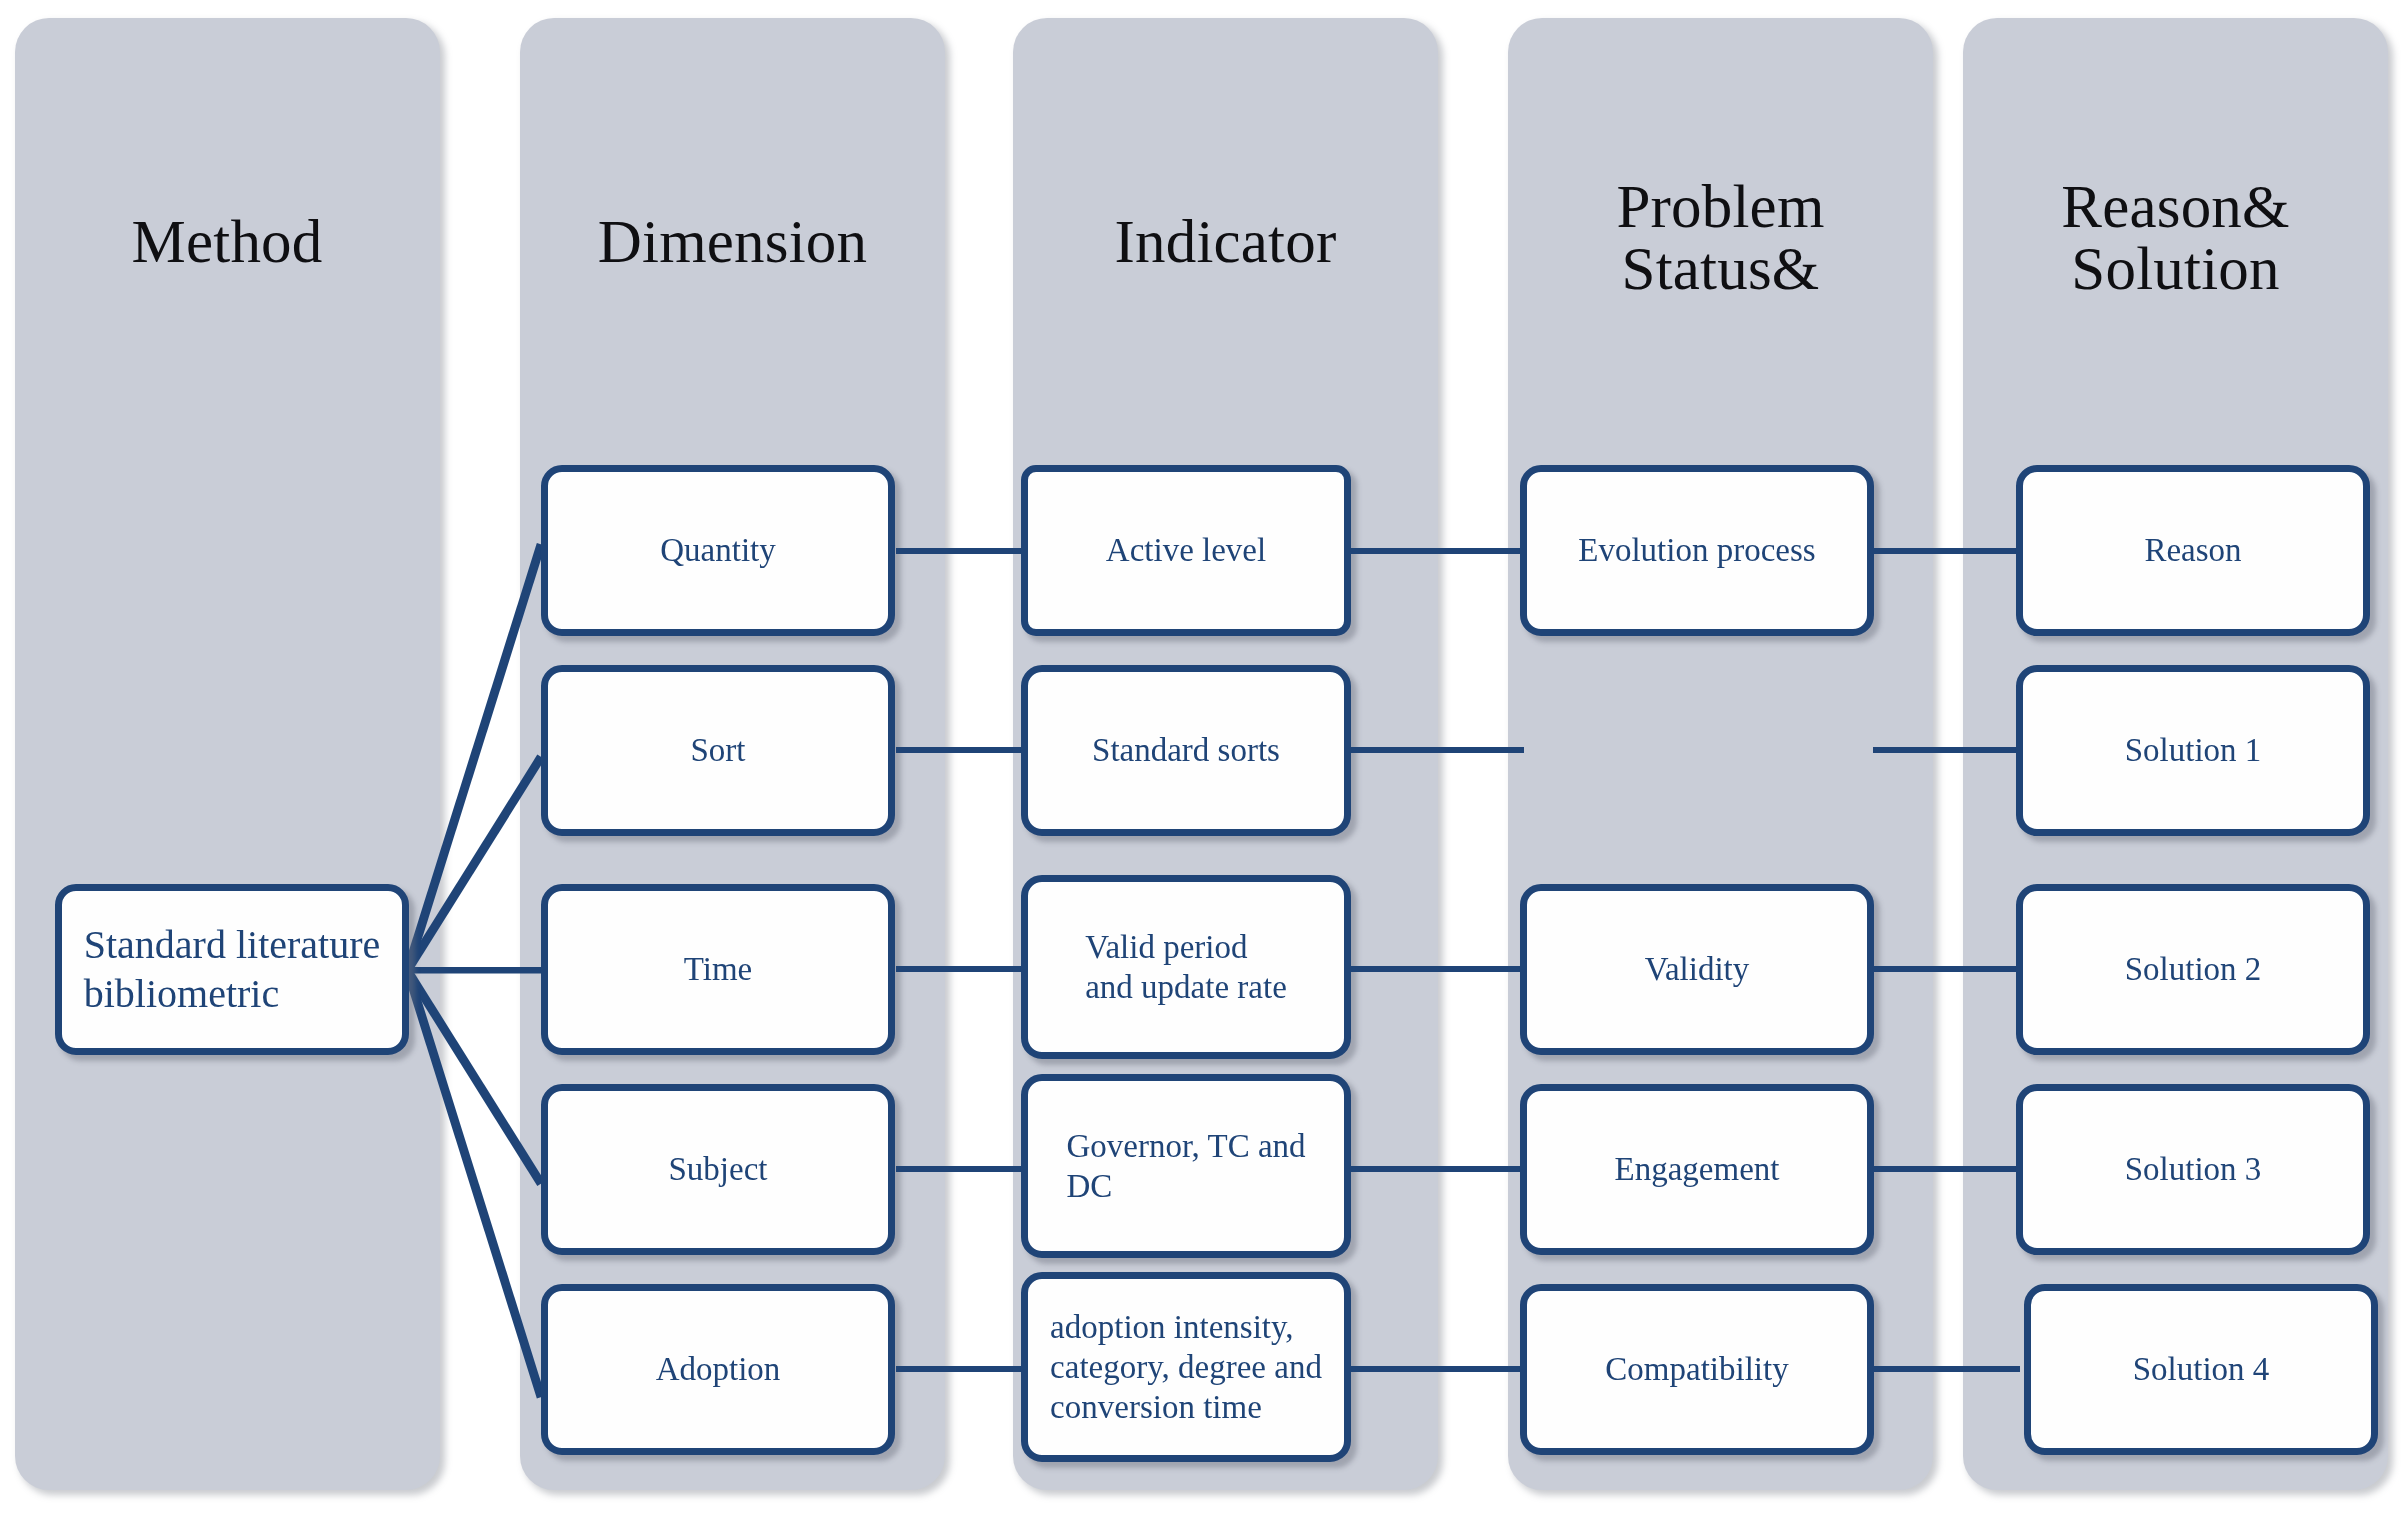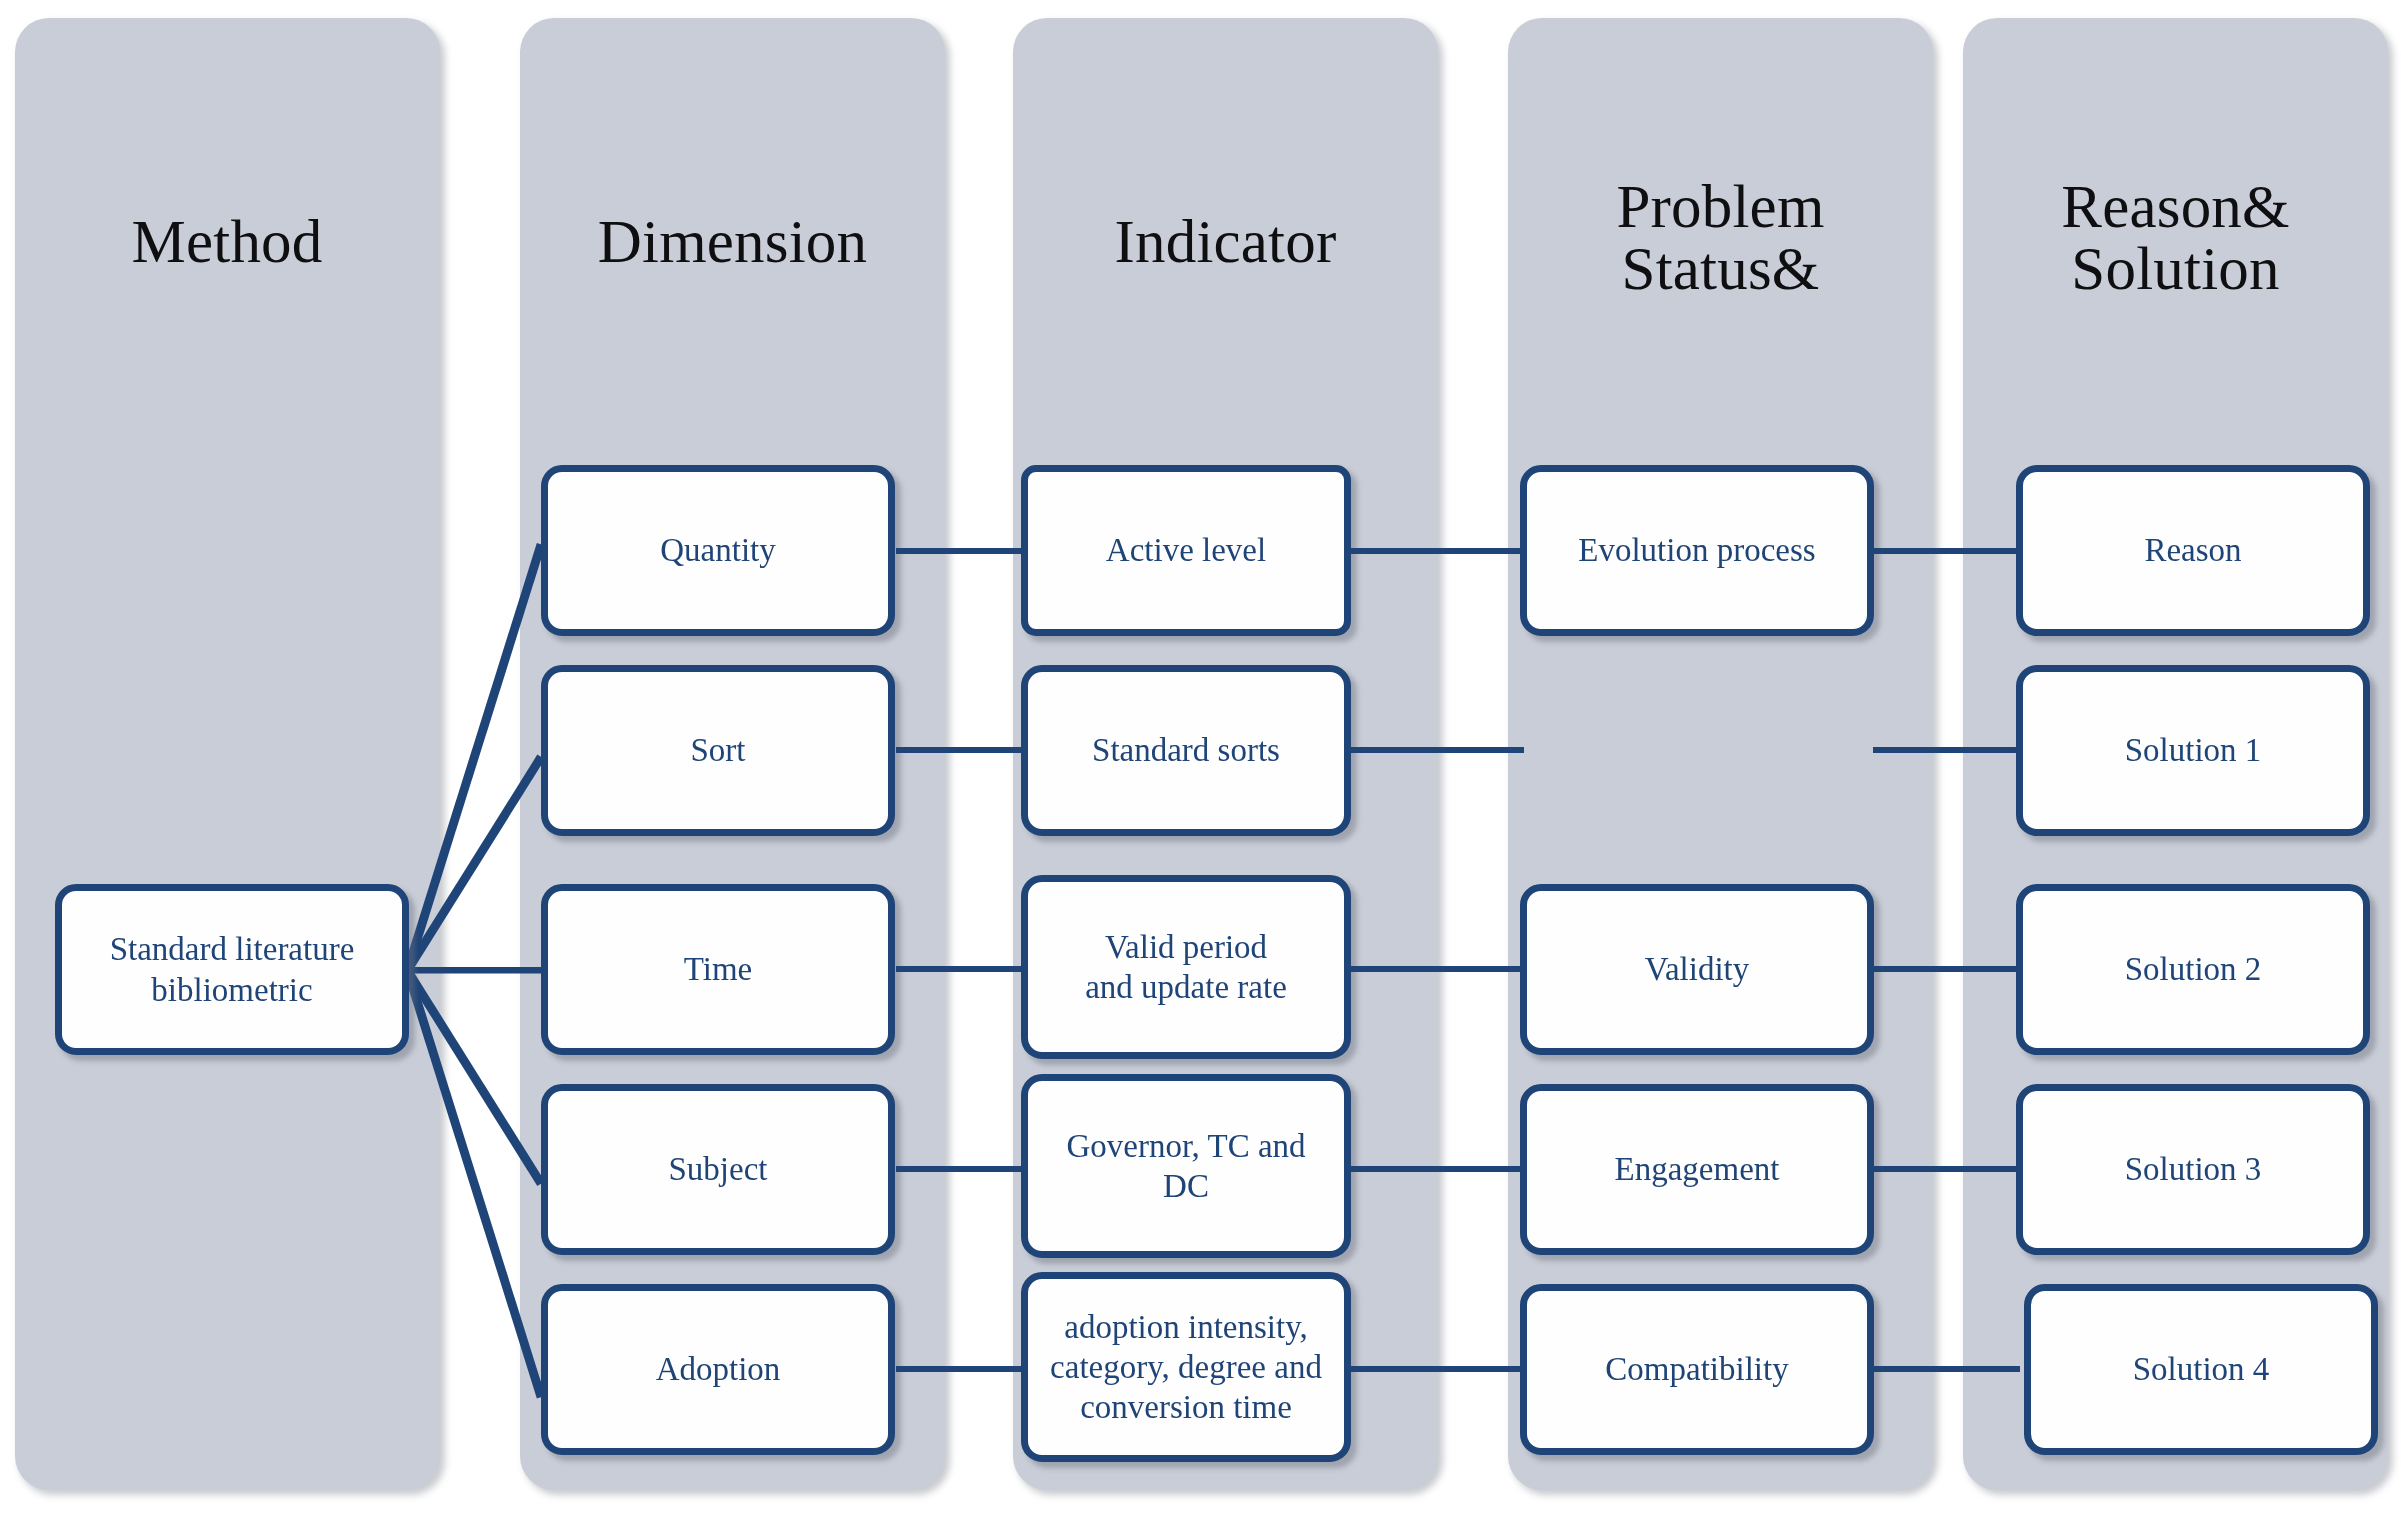--- a/index.html
+++ b/index.html
@@ -27,29 +27,29 @@
   }
 
   
   .node{
     position:absolute;
     background:#fefefe;
     border:7.2px solid #1f4477;
     border-radius:21px;
     box-sizing:border-box;
     display:flex;align-items:center;justify-content:center;
-    text-align:center;
+    text-align:left;
     color:#1f4477;
     font-size:33px;
     line-height:1.22;
     padding:3.2px 11.3px;
     box-shadow:5.6px 5.6px 5.6px rgba(110,115,128,.45);
     white-space:pre-line;
   }
-  .node.root{font-size:33px;}
+  .node.root{font-size:40px;}
 
   
   .hline{
     position:absolute;
     background:#1f4477;
     height:6.4px;
   }
   svg.fan{position:absolute;left:0;top:0;width:2401px;height:1526px;pointer-events:none;}
 </style>
 </head>

